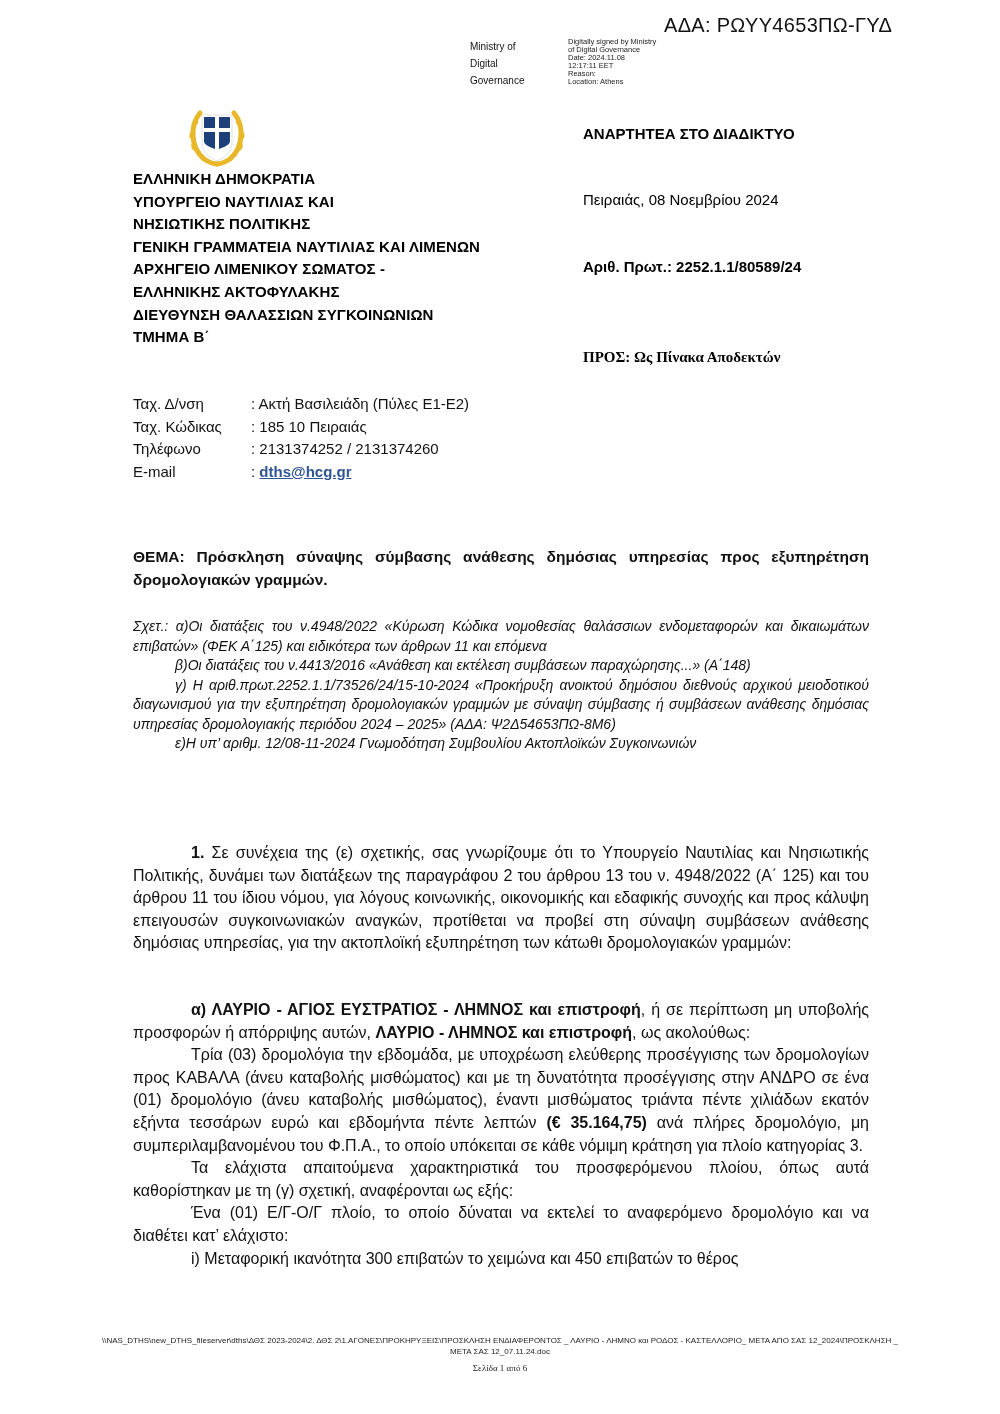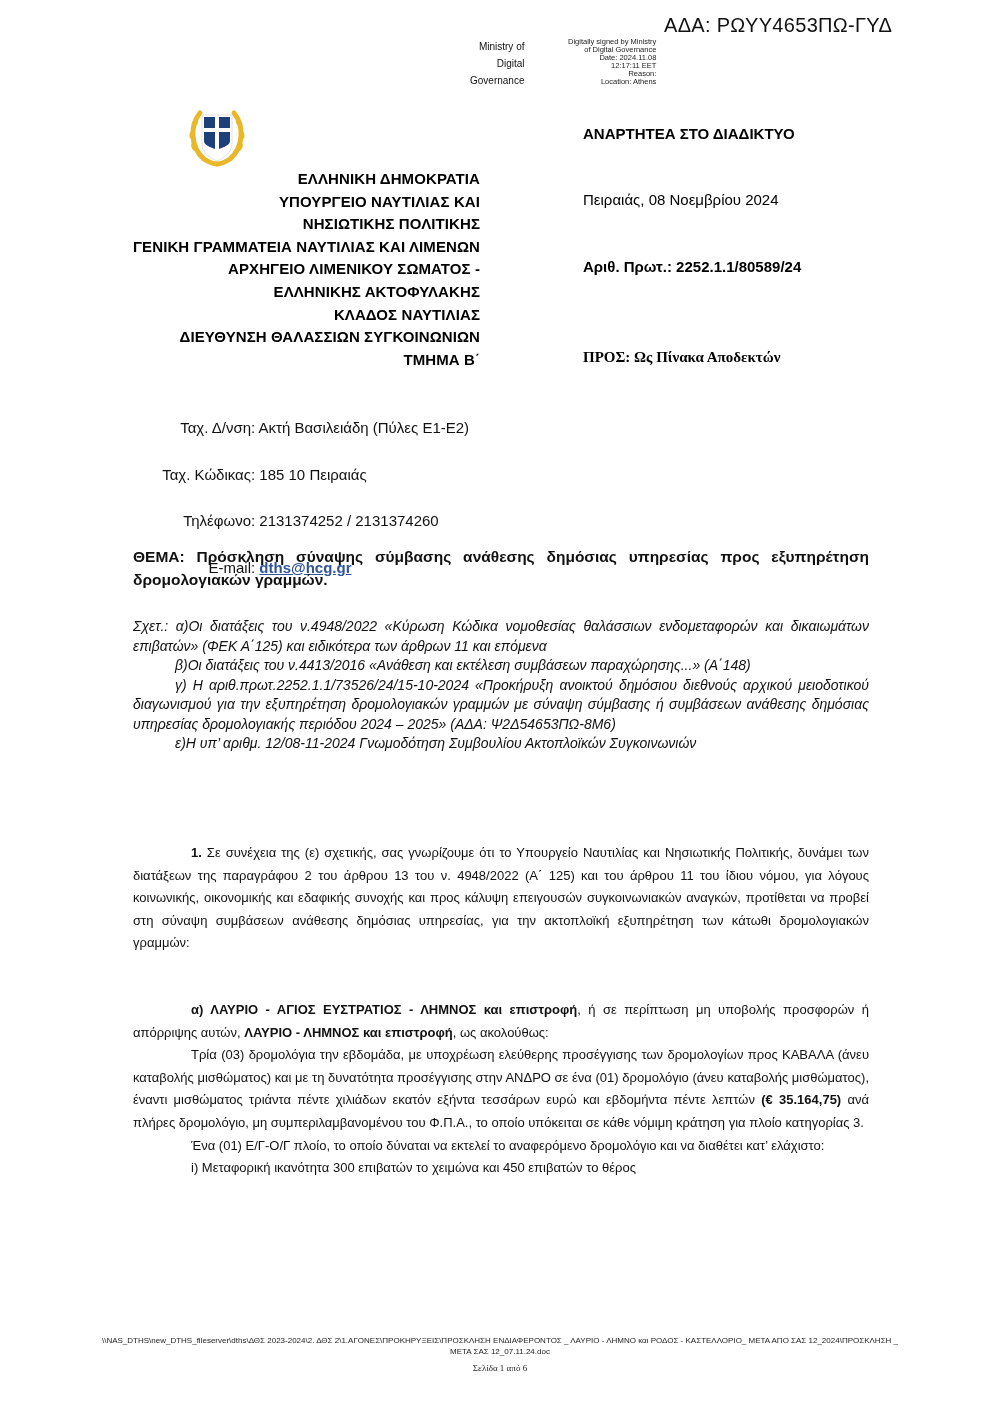--- a/index.html
+++ b/index.html
@@ -1,38 +1,38 @@
 <!DOCTYPE html>
 <html><head>
 <meta charset="utf-8">
 <style>
   html, body { margin: 0; padding: 0; background: #ffffff; }
   body {
     width: 1000px; height: 1414px; position: relative; overflow: hidden;
     font-family: "Liberation Sans", sans-serif; color: #111;
   }
-  .abs { position: absolute; text-align: right; }
+  .abs { position: absolute; }
   .ada { left: 664px; top: 14px; font-size: 20px; letter-spacing: 0.3px; color: #111; }
   .sig-name { left: 470px; top: 38px; font-size: 10px; line-height: 17px; color: #111; }
   .sig-detail { left: 568px; top: 38px; font-size: 7.5px; line-height: 8px; color: #222; }
   .emblem { left: 186px; top: 103px; width: 62px; height: 66px; }
   .org { left: 133px; top: 168px; font-family: "Liberation Sans", sans-serif; font-weight: bold;
          font-size: 15px; line-height: 22.6px; color: #000; letter-spacing: 0.1px; }
   .right-col { left: 583px; font-size: 15px; color: #000; }
   .bold { font-weight: bold; }
   .contact { left: 133px; top: 393px; font-size: 15px; line-height: 22.6px; }
-  .contact-row { display: flex; margin-top: 24px; }
+  .contact-row { display: flex; }
   .contact-row .lbl { width: 118px; }
   .link { color: #2f5597; text-decoration: underline; font-weight: bold; }
   .subject { left: 133px; top: 506px; width: 736px; font-weight: bold; font-size: 15.5px; line-height: 22.5px;
              text-align: justify; margin-top: 40px; }
   .refs { left: 133px; top: 573px; width: 736px; font-style: italic; font-size: 14px; line-height: 19.5px;
           text-align: justify; margin-top: 44px; }
   .indent { text-indent: 42px; }
-  .body { left: 133px; width: 736px; font-size: 13px; line-height: 22.6px; text-align: justify; }
+  .body { left: 133px; width: 736px; font-size: 16px; line-height: 22.6px; text-align: justify; }
   .body p { margin: 0; }
   .ind { text-indent: 58px; }
   .footer-path { left: 100px; top: 1335px; width: 800px; text-align: center; font-size: 8px; line-height: 11px; color: #222; }
   .footer-page { left: 100px; top: 1363px; width: 800px; text-align: center; font-size: 9px; color: #222; font-family: "Liberation Serif", serif; }
 </style>
 </head>
 <body>
 
 <div class="abs ada">ΑΔΑ: ΡΩΥΥ4653ΠΩ-ΓΥΔ</div>
 
@@ -74,21 +74,20 @@
   </svg>
 </div>
 
 <div class="abs org">
   <div>ΕΛΛΗΝΙΚΗ ΔΗΜΟΚΡΑΤΙΑ</div>
   <div>ΥΠΟΥΡΓΕΙΟ ΝΑΥΤΙΛΙΑΣ ΚΑΙ</div>
   <div>ΝΗΣΙΩΤΙΚΗΣ ΠΟΛΙΤΙΚΗΣ</div>
   <div>ΓΕΝΙΚΗ ΓΡΑΜΜΑΤΕΙΑ ΝΑΥΤΙΛΙΑΣ ΚΑΙ ΛΙΜΕΝΩΝ</div>
   <div>ΑΡΧΗΓΕΙΟ ΛΙΜΕΝΙΚΟΥ ΣΩΜΑΤΟΣ -</div>
   <div>ΕΛΛΗΝΙΚΗΣ ΑΚΤΟΦΥΛΑΚΗΣ</div>
-  <div>ΚΛΑΔΟΣ ΝΑΥΤΙΛΙΑΣ</div>
   <div>ΔΙΕΥΘΥΝΣΗ ΘΑΛΑΣΣΙΩΝ ΣΥΓΚΟΙΝΩΝΙΩΝ</div>
   <div>ΤΜΗΜΑ Β΄</div>
 </div>
 
 <div class="abs right-col bold" style="top:125px;">ΑΝΑΡΤΗΤΕΑ ΣΤΟ ΔΙΑΔΙΚΤΥΟ</div>
 <div class="abs right-col" style="top:191px;">Πειραιάς, 08 Νοεμβρίου 2024</div>
 <div class="abs right-col" style="top:258px;font-weight:bold;">Αριθ. Πρωτ.: 2252.1.1/80589/24</div>
 <div class="abs right-col bold" style="top:349px;font-family:Liberation Serif, serif;">ΠΡΟΣ: Ως Πίνακα Αποδεκτών</div>
 
 <div class="abs contact">
@@ -124,18 +123,19 @@
   <p class="ind"><b>1.</b><span> Σε συνέχεια της (ε) σχετικής, σας γνωρίζουμε ότι το Υπουργείο Ναυτιλίας και Νησιωτικής Πολιτικής, δυνάμει των διατάξεων της παραγράφου 2 του άρθρου 13 του ν. 4948/2022 (Α΄ 125) και του άρθρου 11 του ίδιου νόμου, για λόγους κοινωνικής, οικονομικής και εδαφικής συνοχής και προς κάλυψη επειγουσών συγκοινωνιακών αναγκών, προτίθεται να προβεί στη σύναψη συμβάσεων ανάθεσης δημόσιας υπηρεσίας, για την ακτοπλοϊκή εξυπηρέτηση των κάτωθι δρομολογιακών γραμμών:</span></p>
 </div>
 
 <div class="abs body" style="top:999px;">
   <p class="ind">
     <b>α) ΛΑΥΡΙΟ - ΑΓΙΟΣ ΕΥΣΤΡΑΤΙΟΣ - ΛΗΜΝΟΣ και επιστροφή</b><span>, ή σε περίπτωση μη υποβολής προσφορών ή απόρριψης αυτών, </span><b>ΛΑΥΡΙΟ - ΛΗΜΝΟΣ και επιστροφή</b><span>, ως ακολούθως:</span>
   </p>
   <p class="ind">
     <span>Τρία (03) δρομολόγια την εβδομάδα, με υποχρέωση ελεύθερης προσέγγισης των δρομολογίων προς ΚΑΒΑΛΑ (άνευ καταβολής μισθώματος) και με τη δυνατότητα προσέγγισης στην ΑΝΔΡΟ σε ένα (01) δρομολόγιο (άνευ καταβολής μισθώματος), έναντι μισθώματος τριάντα πέντε χιλιάδων εκατόν εξήντα τεσσάρων ευρώ και εβδομήντα πέντε λεπτών </span><b>(€ 35.164,75)</b><span> ανά πλήρες δρομολόγιο, μη συμπεριλαμβανομένου του Φ.Π.Α., το οποίο υπόκειται σε κάθε νόμιμη κράτηση για πλοίο κατηγορίας 3.</span>
   </p>
+  <p class="ind">Τα ελάχιστα απαιτούμενα χαρακτηριστικά του προσφερόμενου πλοίου, όπως αυτά καθορίστηκαν με τη (γ) σχετική, αναφέρονται ως εξής:</p>
   <p class="ind">Ένα (01) Ε/Γ-Ο/Γ πλοίο, το οποίο δύναται να εκτελεί το αναφερόμενο δρομολόγιο και να διαθέτει κατ’ ελάχιστο:</p>
   <p class="ind">i) Μεταφορική ικανότητα 300 επιβατών το χειμώνα και 450 επιβατών το θέρος</p>
 </div>
 
 <div class="abs footer-path">\\NAS_DTHS\new_DTHS_fileserver\dths\ΔΘΣ 2023-2024\2. ΔΘΣ 2\1.ΑΓΟΝΕΣ\ΠΡΟΚΗΡΥΞΕΙΣ\ΠΡΟΣΚΛΗΣΗ ΕΝΔΙΑΦΕΡΟΝΤΟΣ _ ΛΑΥΡΙΟ - ΛΗΜΝΟ και ΡΟΔΟΣ - ΚΑΣΤΕΛΛΟΡΙΟ_ ΜΕΤΑ ΑΠΟ ΣΑΣ 12_2024\ΠΡΟΣΚΛΗΣΗ _ ΜΕΤΑ ΣΑΣ 12_07.11.24.doc</div>
 <div class="abs footer-page">Σελίδα 1 από 6</div>
 
 </body></html>

